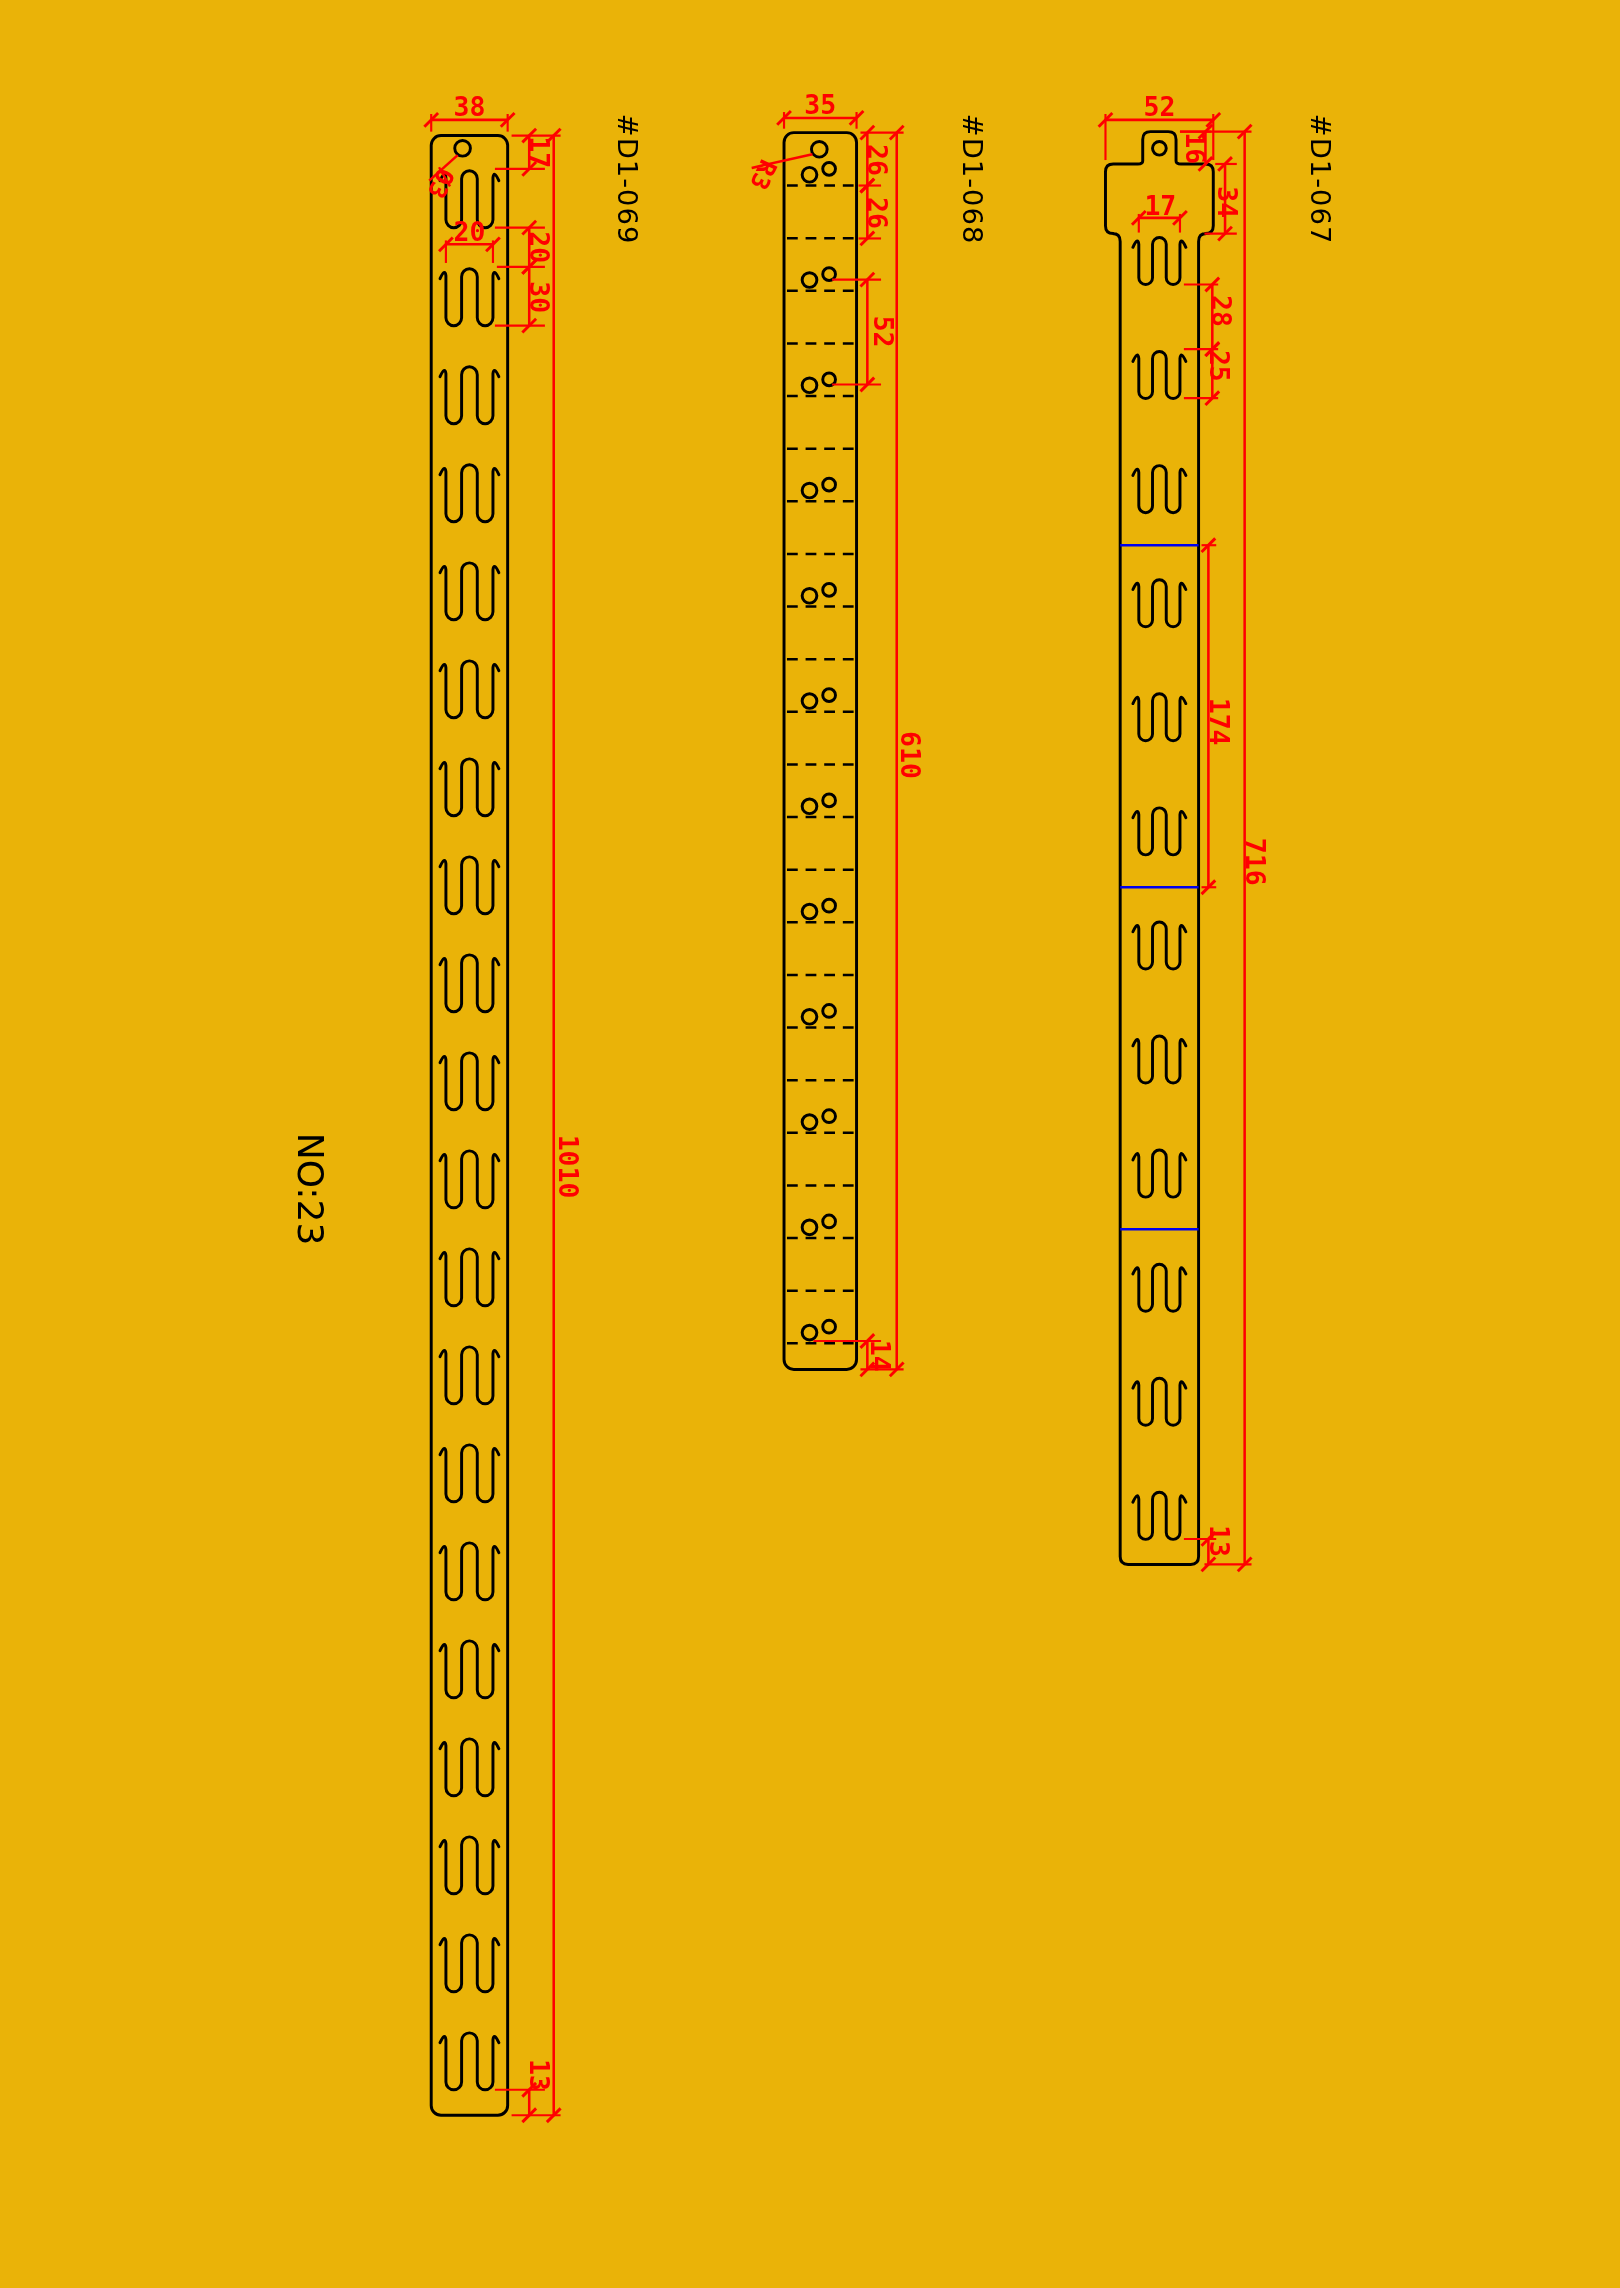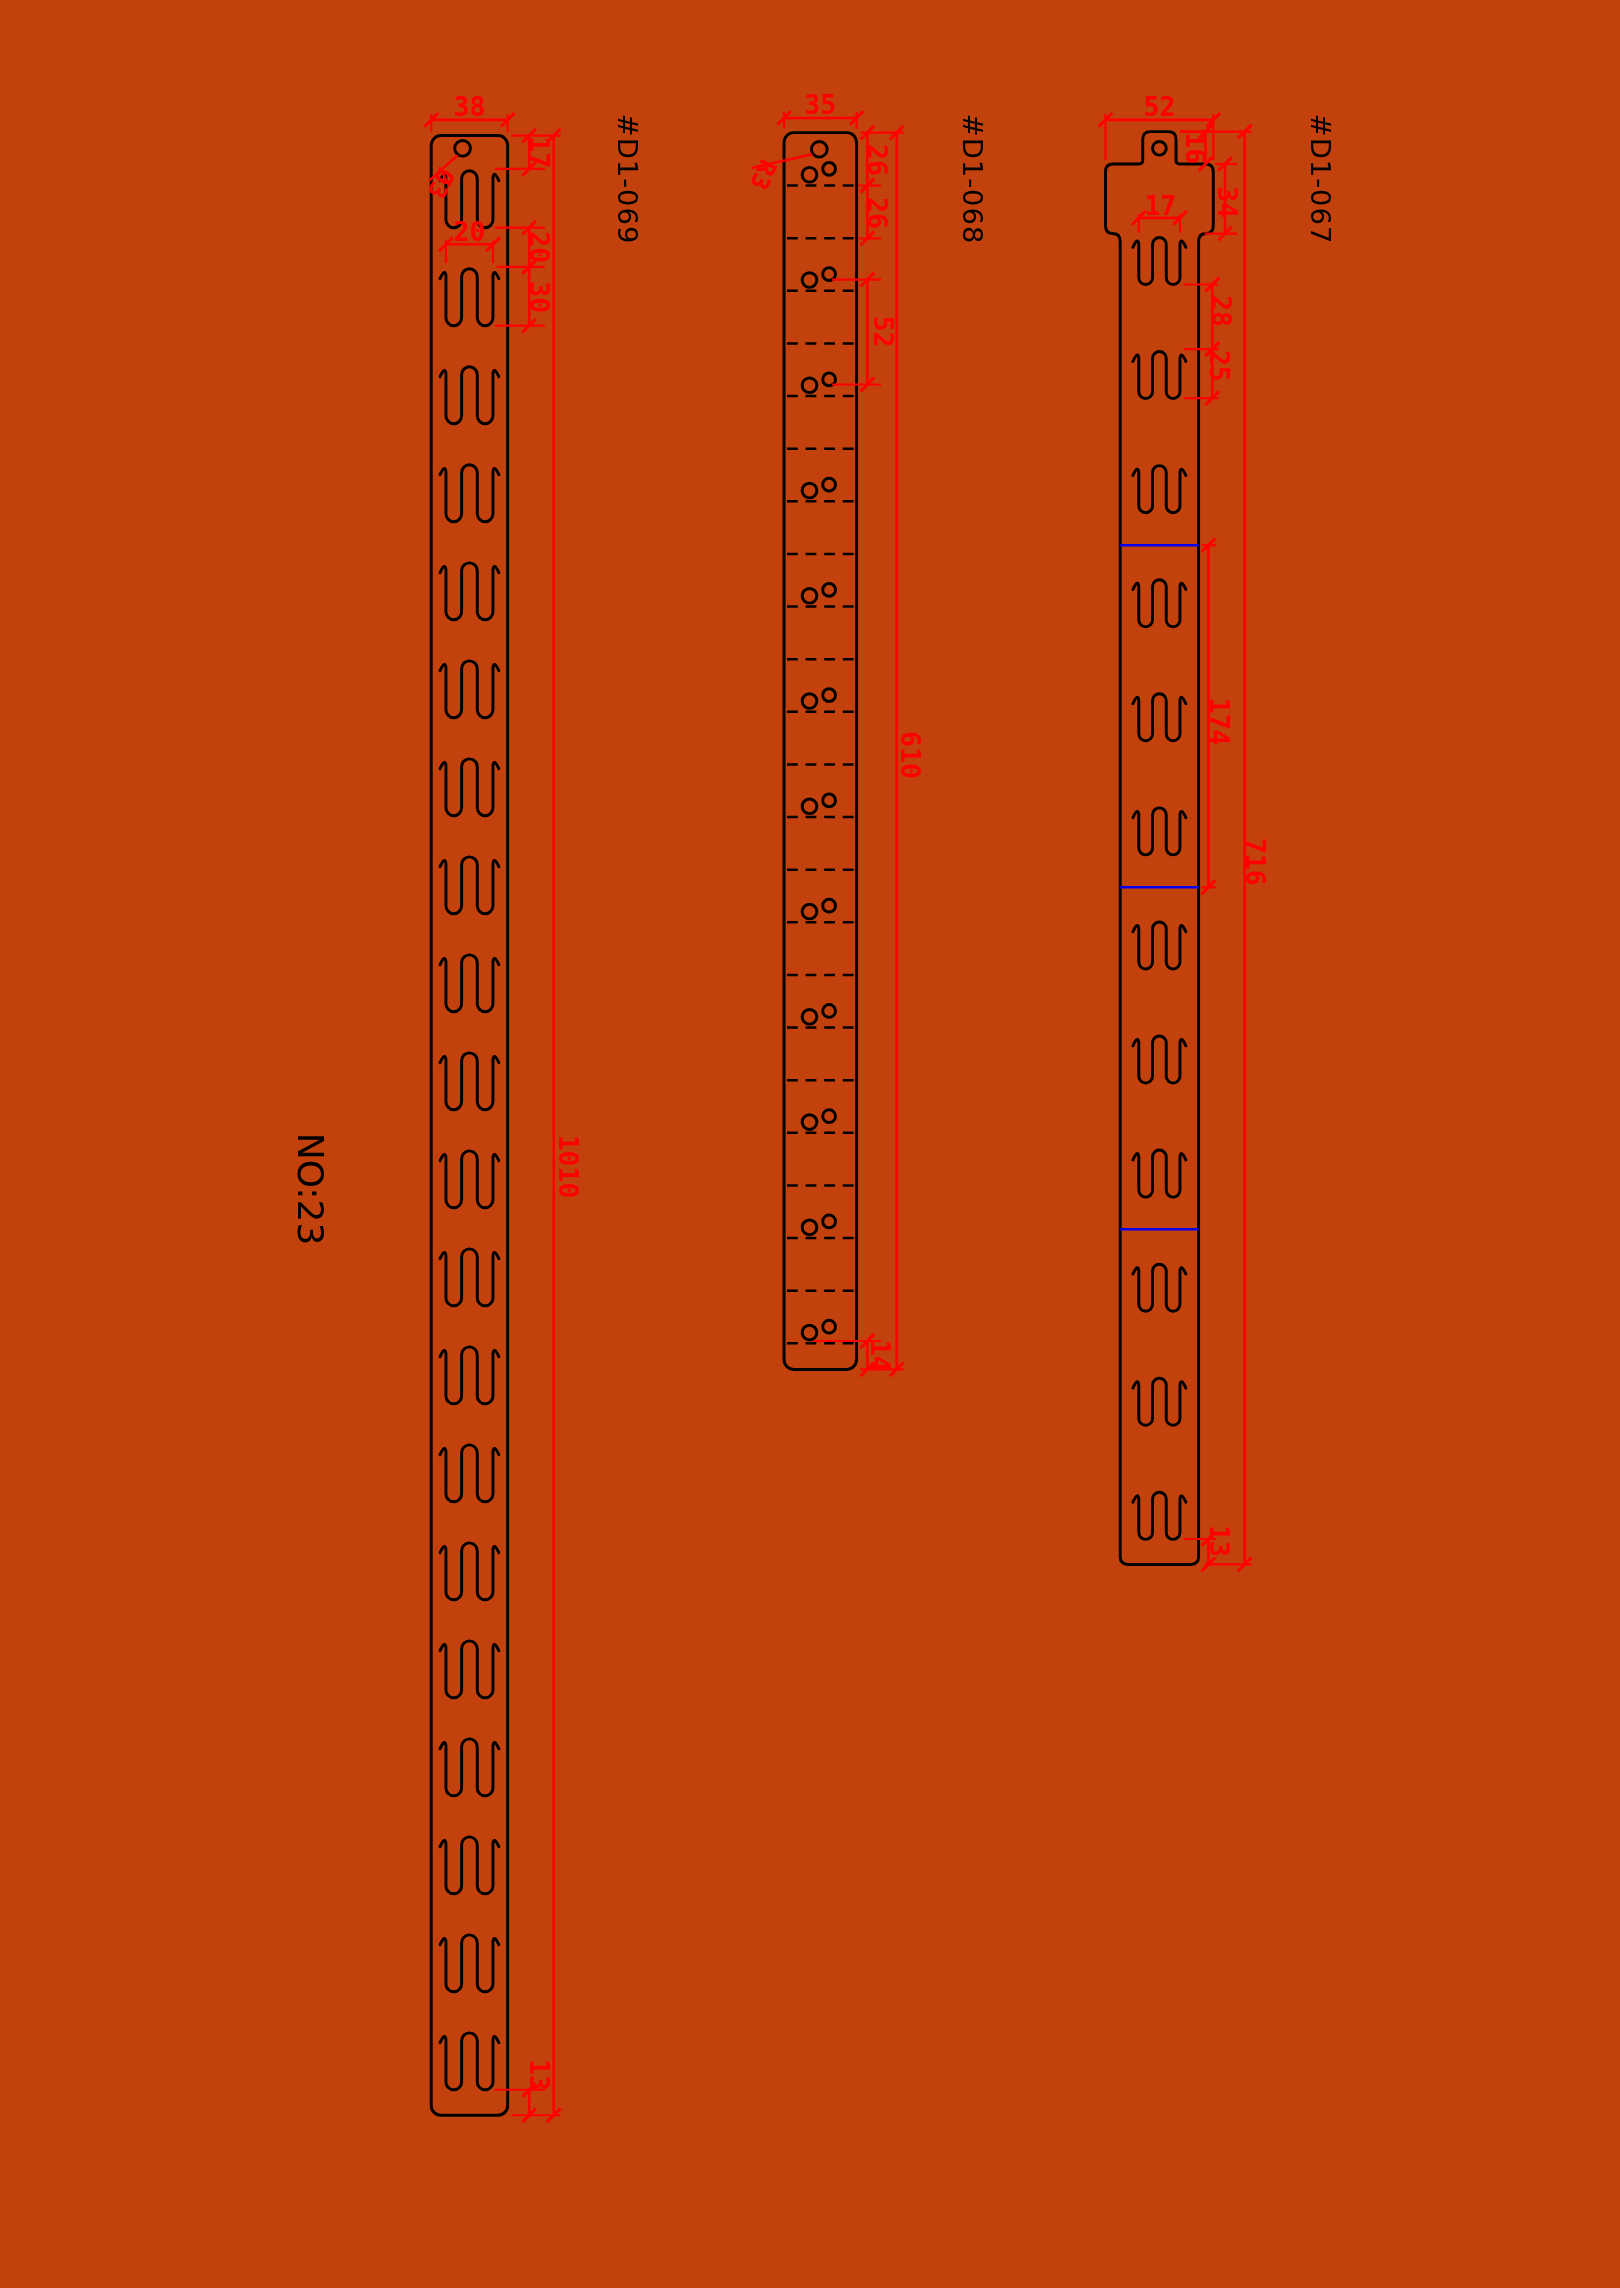--- a/index.html
+++ b/index.html
@@ -1,16 +1,16 @@
 <!DOCTYPE html>
 <html><head>
 <meta charset="utf-8">
 <style>
   html,body{margin:0;padding:0;background:#fff;}
-  #sheet{position:relative;width:1620px;height:2289px;background:#c2410c;overflow:hidden;
+  #sheet{position:relative;width:1620px;height:2289px;background:#eab308;overflow:hidden;
          font-family:"DejaVu Sans", sans-serif;}
   #drawing-canvas{position:absolute;left:0;top:0;}
   .overlay-label{position:absolute;transform:translate(-50%,-50%) rotate(90deg);
     font-family:"DejaVu Sans", sans-serif;font-size:27.4px;color:#000;
     white-space:nowrap;letter-spacing:1px;}
   .sheet-label{font-size:36px;letter-spacing:0;}
   svg text{font-family:"DejaVu Sans Mono", monospace;font-weight:bold;}
 </style>
 </head>
 <body>

